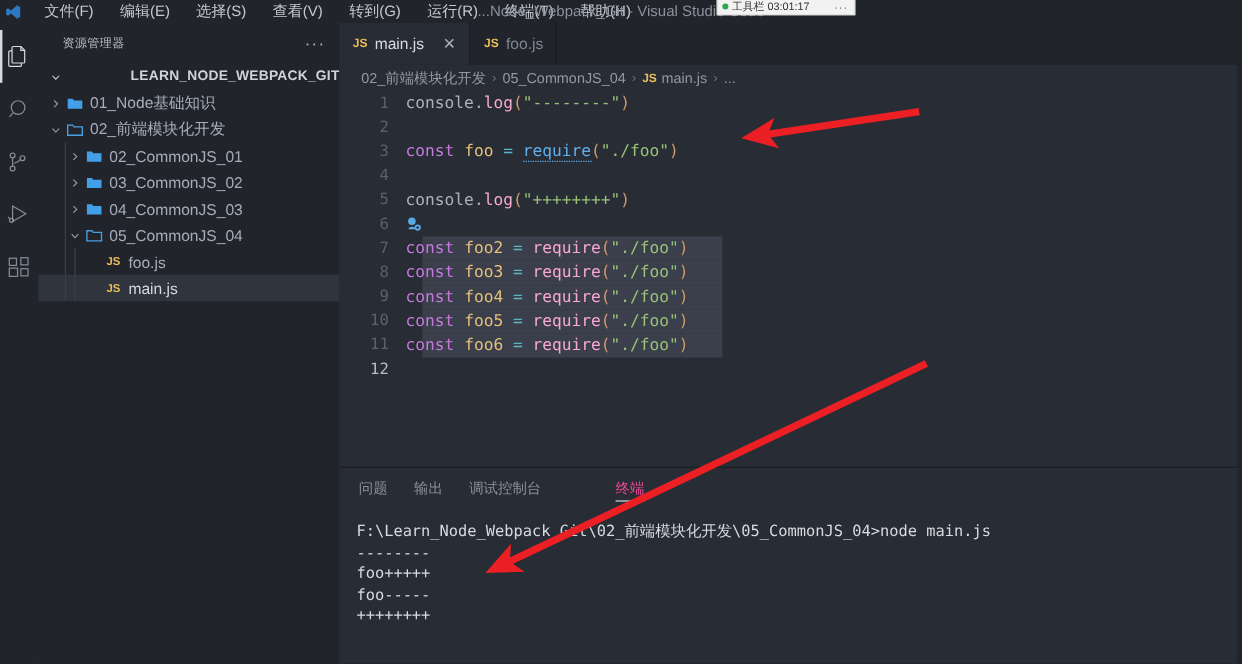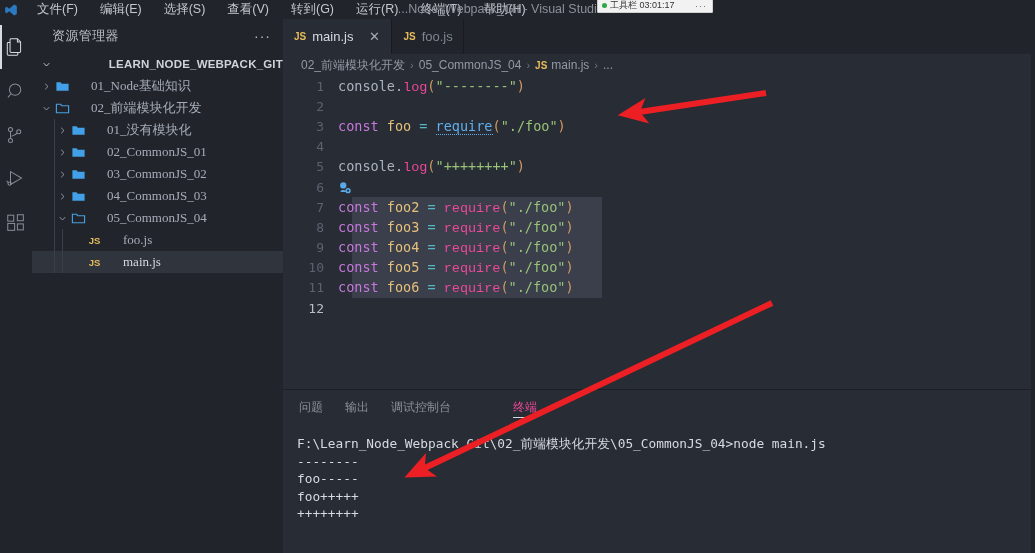--- a/index.html
+++ b/index.html
@@ -97,21 +97,21 @@
     position: absolute; left: 32px; top: 19px;
     width: 251px; height: 534px;
     background: #21252b;
   }
   .sidebar-header {
     height: 34px; display: flex; align-items: center;
     padding: 0 8px 0 20px;
     box-sizing: border-box;
   }
   .sidebar-title {
-    color: #bbbfc6; font-size: 13px; letter-spacing: .4px;
+    color: #bbbfc6; font-size: 10px; letter-spacing: .4px;
     flex: 1;
   }
   .sidebar-more {
     color: #b6bac1; font-size: 14px; letter-spacing: 1px;
     cursor: pointer; padding: 0 4px; line-height: 10px;
   }
   .tree-root {
     height: 22px; display: flex; align-items: center;
     padding-left: 6px;
     color: #cfd3da;
@@ -126,21 +126,21 @@
   }
   .twisty svg { display: block; }
   .tree-row {
     height: 22px; display: flex; align-items: center;
     color: #a6acb9; font-size: 13px;
     cursor: pointer; position: relative;
     white-space: nowrap;
   }
   .tree-row.selected { background: #2f343d; }
   .tree-row.selected .tree-label { color: #d4d9e0; }
-  .tree-label { margin-left: 20px; font-family: Liberation Serif, serif; }
+  .tree-label { margin-left: 4px; }
   .folder-icon { width: 17px; height: 22px; display:flex; align-items:center; justify-content:center; flex:0 0 auto;}
   .js-icon {
     width: 17px; height: 22px; display: flex; align-items: center; justify-content: center;
     color: #e8bc5b; font-size: 9.5px; font-weight: bold;
     font-family: "Liberation Sans", sans-serif;
     flex: 0 0 auto;
   }
   .indent-guide {
     position: absolute; top: 0; width: 1px; height: 22px;
     background: #3b4048;
@@ -211,21 +211,21 @@
   .linenum.current { color: #b9bfc9; }
   .code-text { white-space: pre; position: relative; }
   .sel-bg {
     position: absolute; left: 69px; top: 0;
     height: 20.2px; background: #3a3f4b;
     border-radius: 0;
   }
   
   .t-kw   { color: #c678dd; }
   .t-var  { color: #e5c07b; }
-  .t-fn   { color: #ec4899; font-family: Liberation Mono, monospace; }
+  .t-fn   { color: #f9a8d4; }
   .t-str  { color: #98c379; }
   .t-paren{ color: #d19a66; }
   .t-op   { color: #56b6c2; }
   .t-plain{ color: #abb2bf; }
   .t-req  { color: #61afef; border-bottom: 1px dotted #61afef; }
   .cursor-glyph {
     display: inline-block; width: 14px; height: 14px; vertical-align: middle;
   }
 
   
@@ -392,35 +392,20 @@
           <span class="twisty">
             <svg width="11" height="11" viewBox="0 0 16 16" fill="none" stroke="#9aa0ab" stroke-width="1.3">
               <path d="M6 4 L10.2 8 L6 12"></path>
             </svg>
           </span>
           <span class="folder-icon">
             <svg width="15" height="15" viewBox="0 0 16 16">
               <path d="M1.5 3.5 H6 L7.2 5 H14.5 V12.5 H1.5 Z" fill="#42a0e8"></path>
             </svg>
           </span>
-          <span class="tree-label">01_没有模块化</span>
-        </div>
-        <div class="tree-row">
-          <div class="indent-guide" style="left: 22px;"></div>
-          <span style="display: inline-block; width: 22px; flex: 0 0 auto;"></span>
-          <span class="twisty">
-            <svg width="11" height="11" viewBox="0 0 16 16" fill="none" stroke="#9aa0ab" stroke-width="1.3">
-              <path d="M6 4 L10.2 8 L6 12"></path>
-            </svg>
-          </span>
-          <span class="folder-icon">
-            <svg width="15" height="15" viewBox="0 0 16 16">
-              <path d="M1.5 3.5 H6 L7.2 5 H14.5 V12.5 H1.5 Z" fill="#42a0e8"></path>
-            </svg>
-          </span>
           <span class="tree-label">02_CommonJS_01</span>
         </div>
         <div class="tree-row">
           <div class="indent-guide" style="left: 22px;"></div>
           <span style="display: inline-block; width: 22px; flex: 0 0 auto;"></span>
           <span class="twisty">
             <svg width="11" height="11" viewBox="0 0 16 16" fill="none" stroke="#9aa0ab" stroke-width="1.3">
               <path d="M6 4 L10.2 8 L6 12"></path>
             </svg>
           </span>
@@ -566,21 +551,21 @@
         </div>
       </div>
 
     <div class="panel">
       <div class="panel-tabs">
         <div class="panel-tab">问题</div>
         <div class="panel-tab">输出</div>
         <div class="panel-tab">调试控制台</div>
         <div class="panel-tab active">终端</div>
       </div>
-      <div class="terminal" id="terminal"><div class="tline">F:\Learn_Node_Webpack_Git\02_前端模块化开发\05_CommonJS_04&gt;node main.js</div><div class="tline">--------</div><div class="tline">foo-----</div><div class="tline">foo+++++</div><div class="tline">++++++++</div></div>
+      <div class="terminal" id="terminal"><div class="tline">F:\Learn_Node_Webpack_Git\02_前端模块化开发\05_CommonJS_04&gt;node main.js</div><div class="tline">--------</div><div class="tline">foo+++++</div><div class="tline">foo-----</div><div class="tline">++++++++</div></div>
     </div>
   </div>
 
   <svg class="annot">
     <defs>
       <marker id="ah" markerWidth="5" markerHeight="5" refX="3.6" refY="2.5" orient="auto" markerUnits="strokeWidth">
         <path d="M5,2.5 L0,0.35 L1.25,2.5 L0,4.65 Z" fill="#ec2024"></path>
       </marker>
     </defs>
     <line id="arrow1" stroke="#ec2024" stroke-width="6" marker-end="url(#ah)" x1="766" y1="93" x2="626" y2="114"></line>

